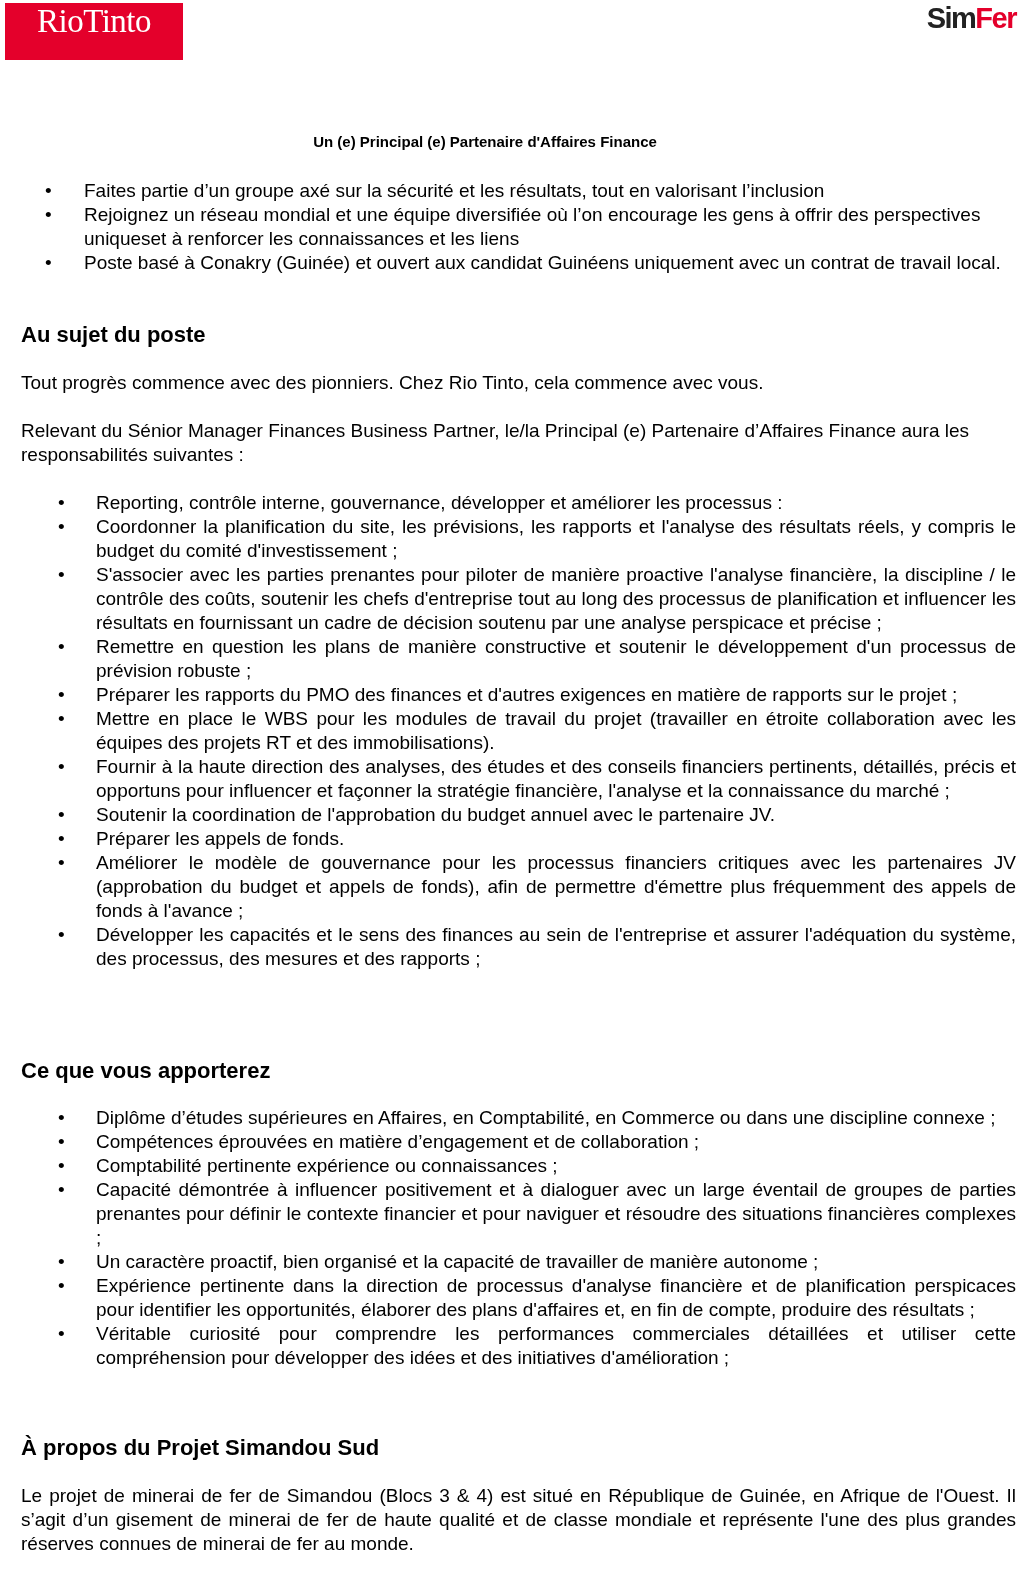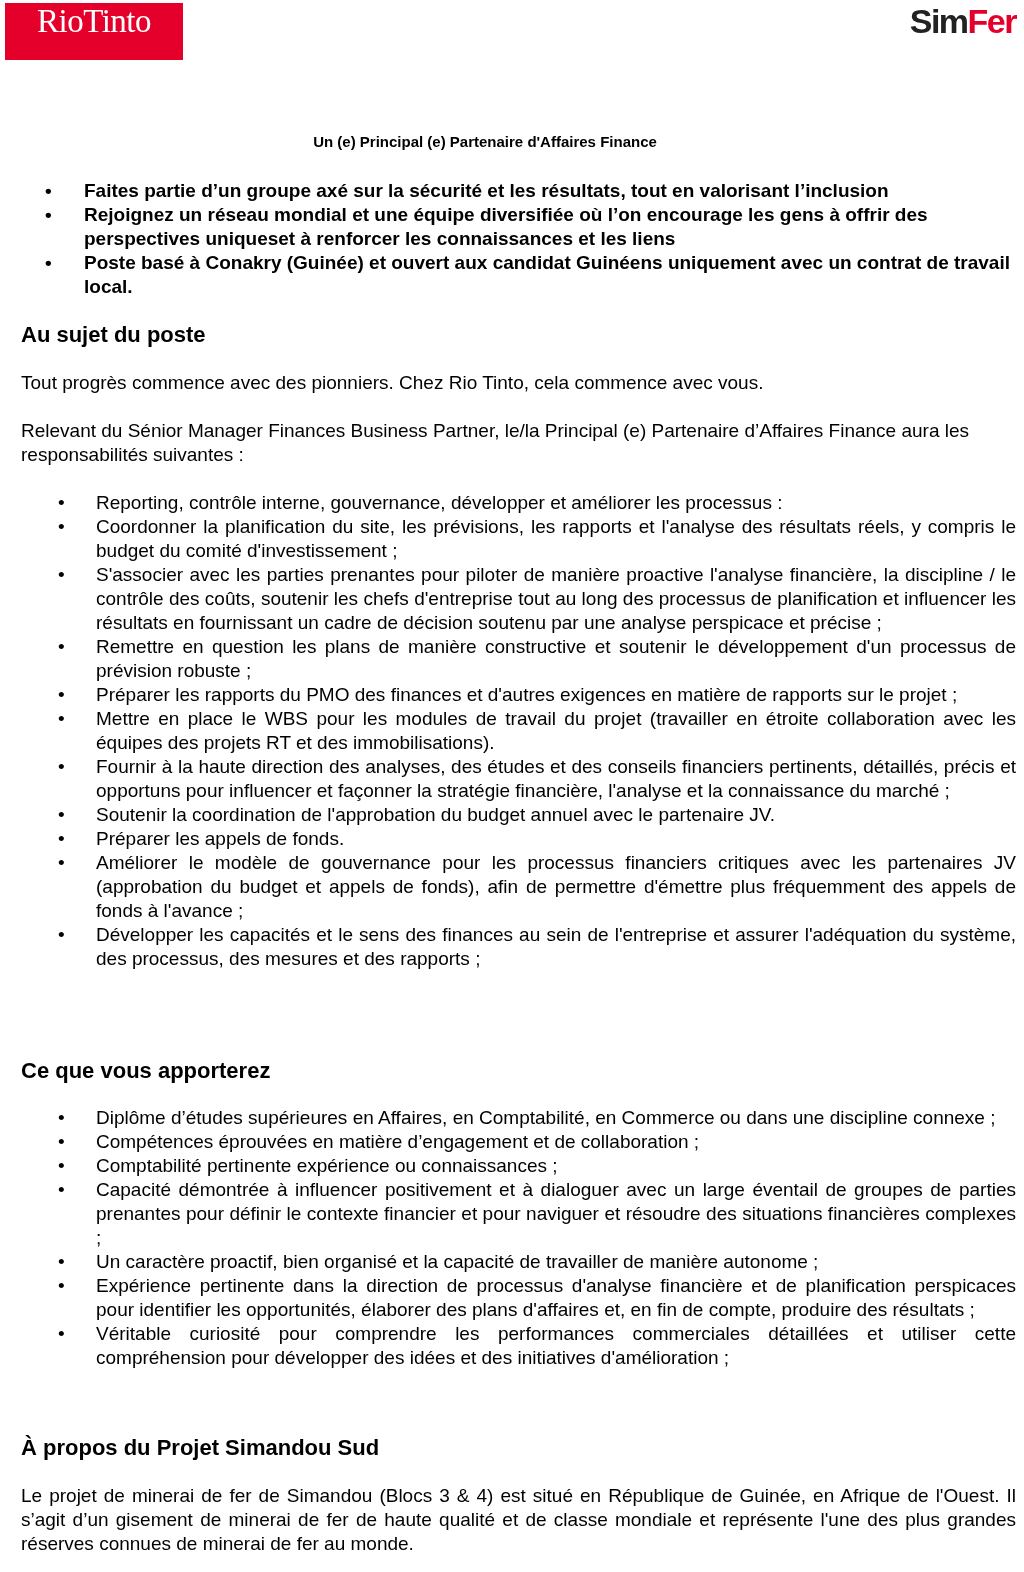--- a/index.html
+++ b/index.html
@@ -8,21 +8,21 @@
     font-family: "Liberation Sans", sans-serif; color: #000;
     font-size: 19px;
   }
   .logo-rt {
     position: absolute; left: 5px; top: 3px; width: 178px; height: 57px;
     background: #e4002b; color: #fff; display: flex; justify-content: center;
     font-family: "Liberation Serif", serif; font-size: 33px; letter-spacing: -0.5px;
   }
   .logo-sf {
     position: absolute; right: 8px; top: 2px; font-family: "Liberation Sans", sans-serif;
-    font-weight: bold; font-size: 34px; letter-spacing: -1.5px;
+    font-weight: bold; font-size: 29px; letter-spacing: -1.5px;
   }
   .logo-sf .sim { color: #222; }
   .logo-sf .fer { color: #e4002b; }
   .title {
     position: absolute; top: 133px; left: 0; width: 970px; text-align: center;
     font-weight: bold; font-size: 15px;
   }
   .block { position: absolute; left: 21px; width: 995px; line-height: 24px; }
   ul { margin: 0; padding: 0; list-style: none; }
   ul li { position: relative; line-height: 24px; }
@@ -39,21 +39,21 @@
 
 <div class="logo-rt">
   <span>RioTinto</span>
 </div>
 <div class="logo-sf">
   <span class="sim">Sim</span><span class="fer">Fer</span>
 </div>
 
 <div class="title">Un (e) Principal (e) Partenaire d'Affaires Finance</div>
 
-<div class="block" style="top:179px;font-weight:bold;">
+<div class="block" style="top:179px;">
   <ul class="top">
     <li>Faites partie d’un groupe axé sur la sécurité et les résultats, tout en valorisant l’inclusion</li>
     <li>Rejoignez un réseau mondial et une équipe diversifiée où l’on encourage les gens à offrir des perspectives uniqueset à renforcer les connaissances et les liens</li>
     <li>Poste basé à Conakry (Guinée) et ouvert aux candidat Guinéens uniquement avec un contrat de travail local.</li>
   </ul>
 </div>
 
 <div class="block" style="top:323px;">
   <h3>Au sujet du poste</h3>
   <p style="margin-top:24px;">Tout progrès commence avec des pionniers. Chez Rio Tinto, cela commence avec vous.</p>

